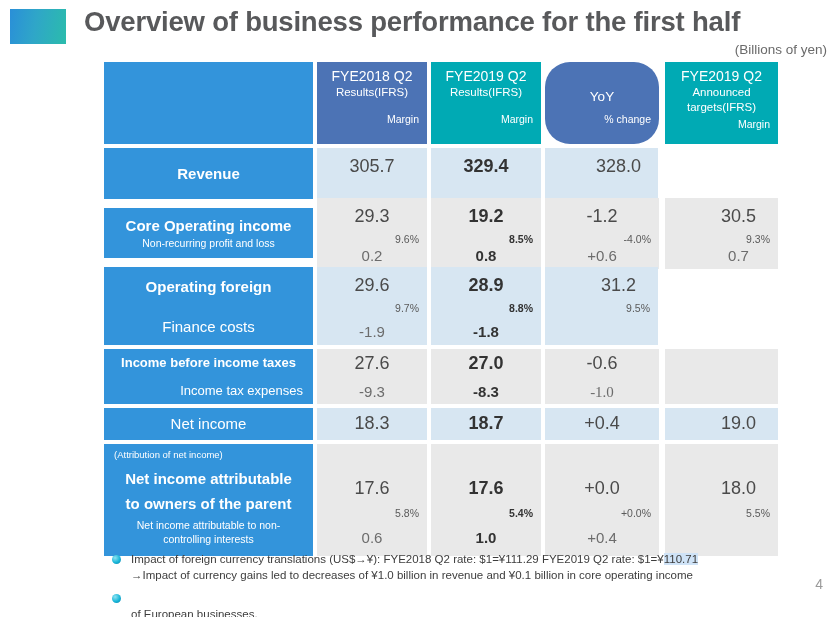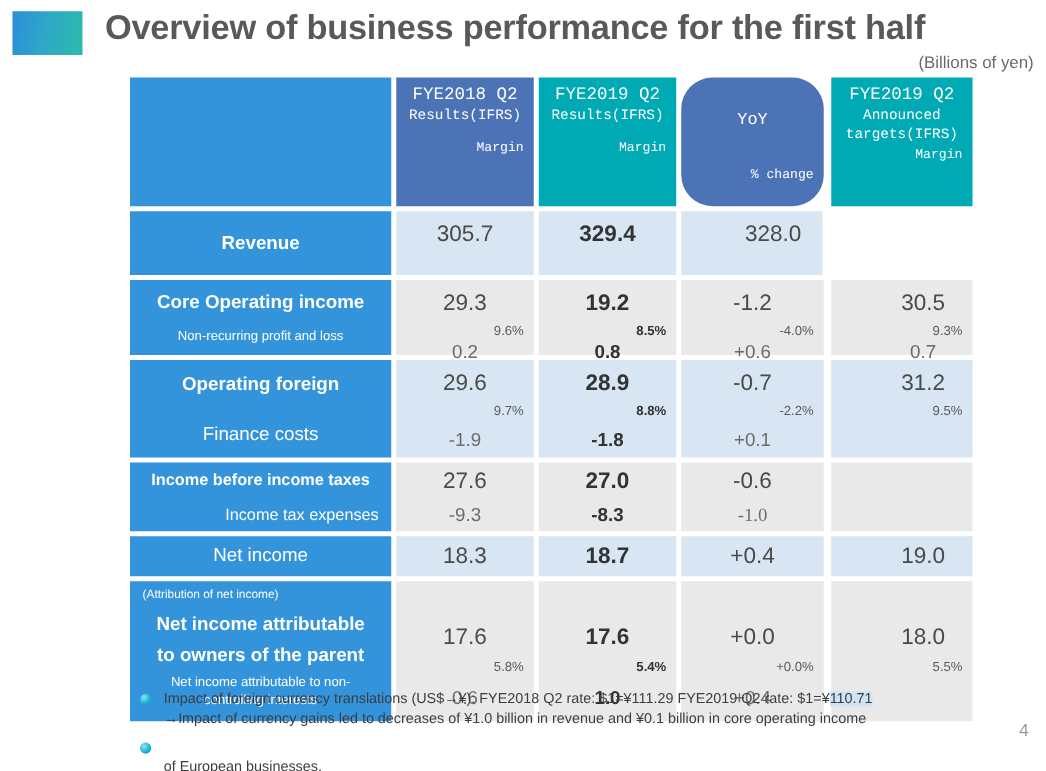--- a/index.html
+++ b/index.html
@@ -113,23 +113,23 @@
     font-size: 10.5px; color: #5a5a5a; text-align: right;
     padding-right: 8px; line-height: 14px;
   }
   .d-pct.bold { font-weight: bold; color: #333333; }
   .d-sub {
     font-size: 15px; color: #6c6c6c; text-align: center; line-height: 20px;
   }
   .d-sub.bold { font-weight: bold; color: #333333; }
 
   
-  .h-head   { height: 103px; font-family: Liberation Mono, monospace; }
+  .h-head   { height: 82px; }
   .h-rev    { height: 51px; }
-  .h-core   { height: 60px; }
+  .h-core   { height: 60px; align-items: center; }
   .h-op     { height: 78px; }
   .h-ibt    { height: 55px; }
   .h-net    { height: 32px; }
   .h-attr   { height: 112px; }
 
   .fill { height: 100%; display: flex; flex-direction: column; }
   .spacer { flex: 1; }
 
   
   .notes {
@@ -268,28 +268,20 @@
         <div class="spacer"></div>
         <div class="d-sub" style="margin-bottom:3px;">-1.9</div>
       </div>
     </div>
     <div class="cell c-d1 band-blue">
       <div class="fill">
         <div class="d-main bold">28.9</div>
         <div class="d-pct bold" style="margin-top:4px;">8.8%</div>
         <div class="spacer"></div>
         <div class="d-sub bold" style="margin-bottom:3px;">-1.8</div>
-      </div>
-    </div>
-    <div class="cell c-d2 band-blue">
-      <div class="fill">
-        <div class="d-main">-0.7</div>
-        <div class="d-pct" style="margin-top:4px;">-2.2%</div>
-        <div class="spacer"></div>
-        <div class="d-sub" style="margin-bottom:3px;">+0.1</div>
       </div>
     </div>
     <div class="cell c-d3 band-blue">
       <div class="fill">
         <div class="d-main">31.2</div>
         <div class="d-pct" style="margin-top:4px;">9.5%</div>
         <div class="spacer"></div>
       </div>
     </div>
   </div>

